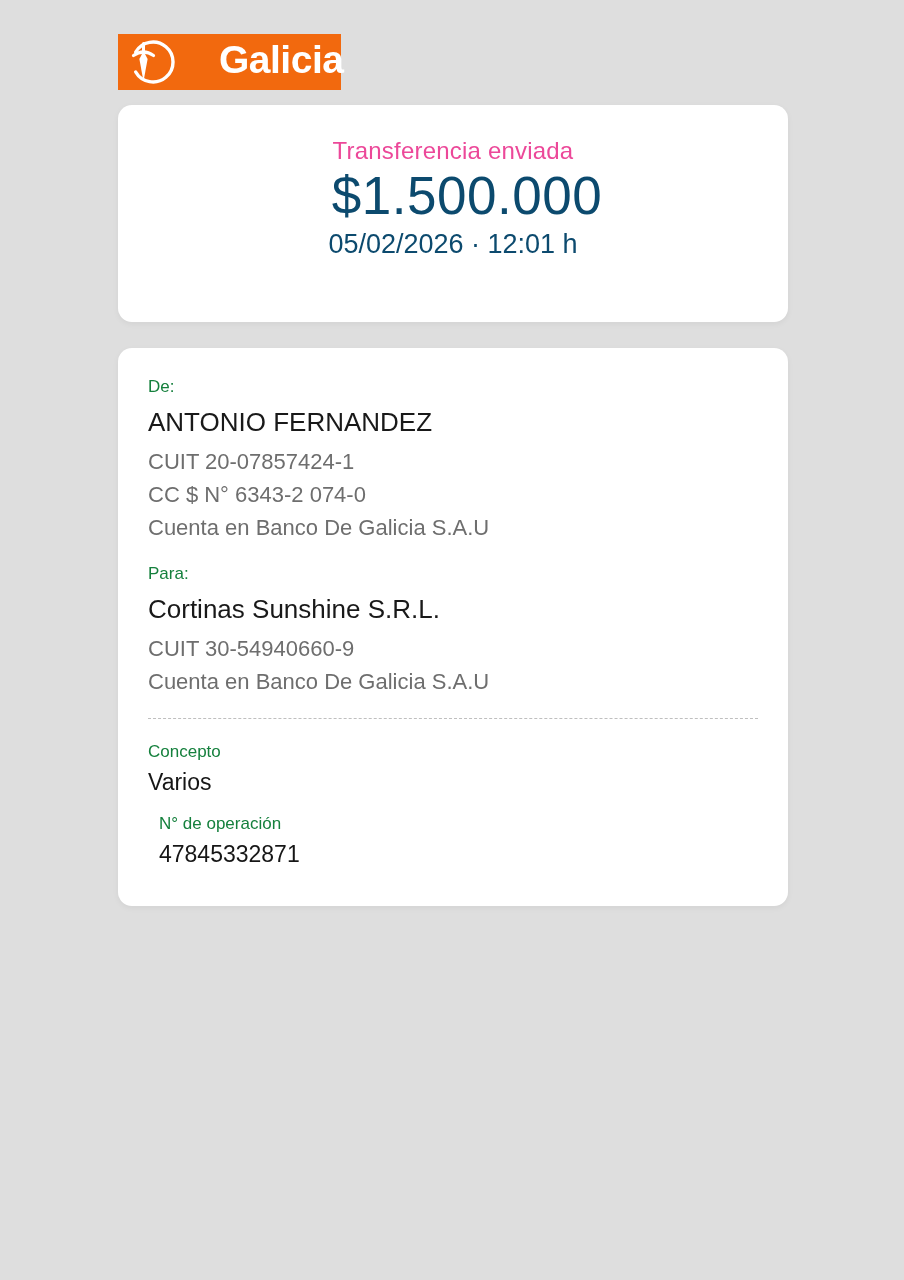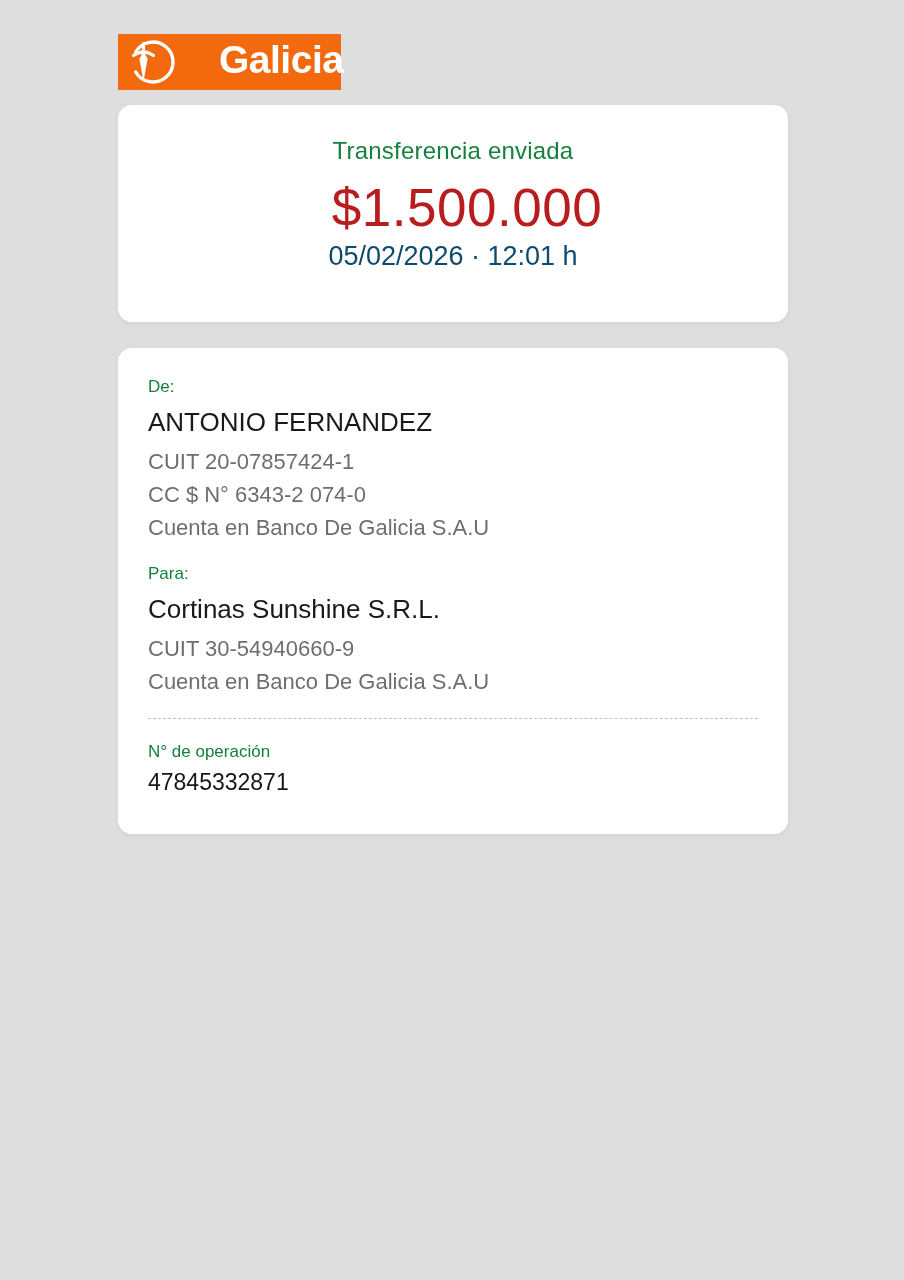--- a/index.html
+++ b/index.html
@@ -47,27 +47,27 @@
     box-sizing: border-box;
   }
   .summary-card {
     margin-top: 15px;
     height: 217px;
     padding-top: 32px;
     text-align: center;
   }
   .summary-title {
     font-size: 24px;
-    color: #15803d;
+    color: #ec4899;
     letter-spacing: 0.2px;
   }
   .summary-amount {
     font-size: 53px;
-    color: #b91c1c;
-    margin-top: 12px;
+    color: #0c4a6e;
+    margin-top: 0;
     letter-spacing: 0.5px;
     padding-left: 28px;
   }
   .summary-datetime {
     font-size: 27px;
     color: #0c4a6e;
     margin-top: 3px;
   }
   .details-card {
     margin-top: 26px;
@@ -154,20 +154,24 @@
 
     <div class="party party-to">
       <div class="label">Para:</div>
       <div class="party-name">Cortinas Sunshine S.R.L.</div>
       <div class="detail-line first">CUIT 30-54940660-9</div>
       <div class="detail-line">Cuenta en Banco De Galicia S.A.U</div>
     </div>
 
     <div class="divider"></div>
 
+    <div class="field">
+      <div class="label">Concepto</div>
+      <div class="field-value">Varios</div>
+    </div>
 
     <div class="field">
       <div class="label">N° de operación</div>
       <div class="field-value">47845332871</div>
     </div>
 
   </section>
 
 </div>
 

